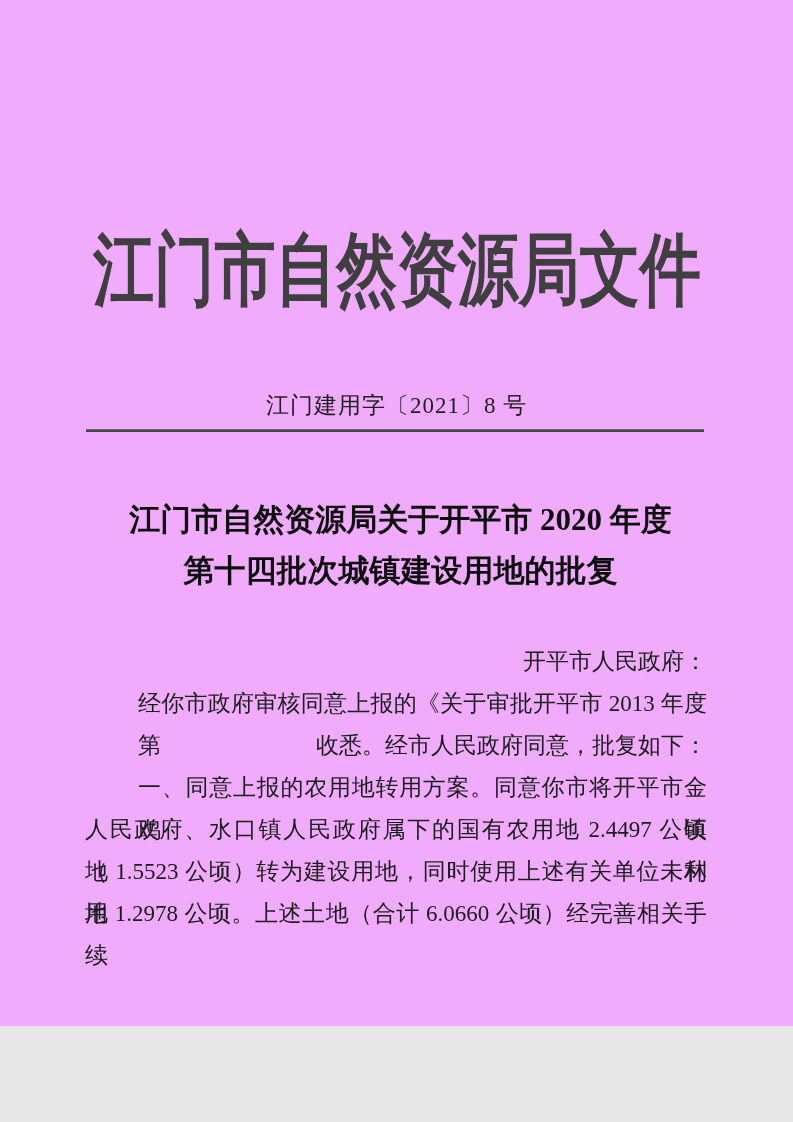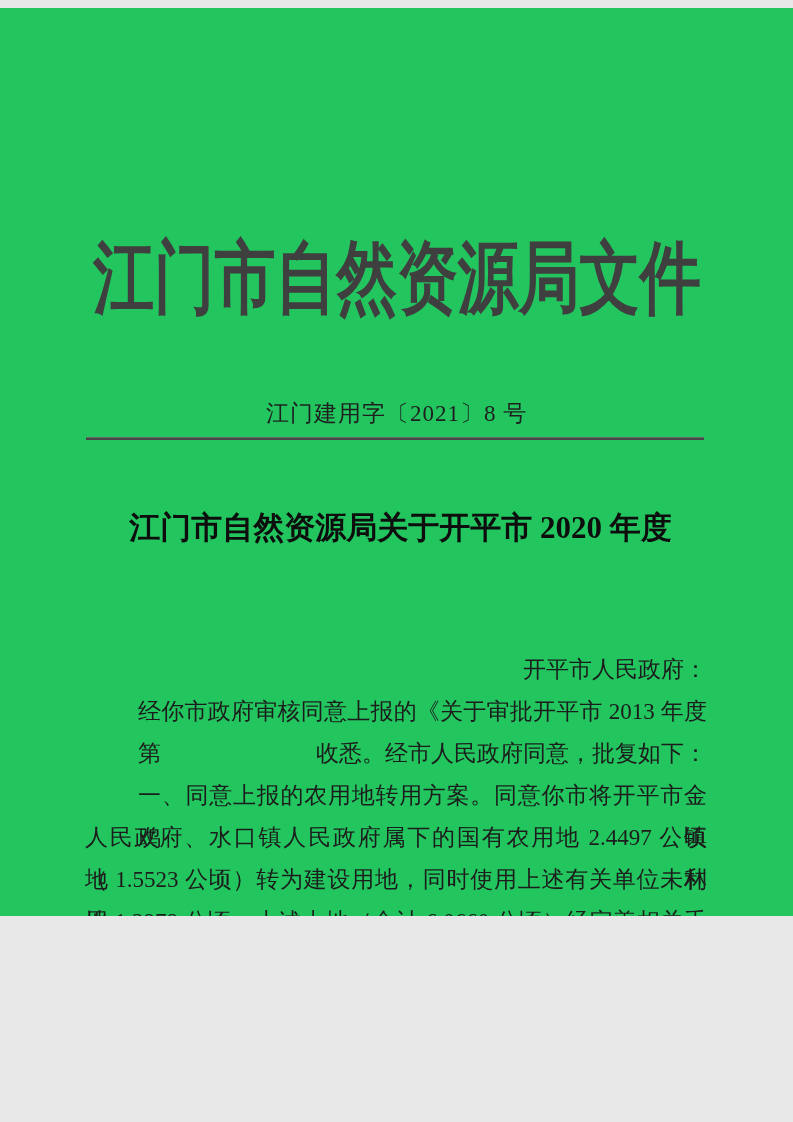--- a/index.html
+++ b/index.html
@@ -1,22 +1,22 @@
 <!DOCTYPE html>
 <html><head>
 <meta charset="utf-8">
 <style>
   * { margin: 0; padding: 0; box-sizing: border-box; }
   html, body { background: #e8e8e8; }
   .page {
     position: relative;
     width: 793px;
-    height: 908px;
-    margin: 8px auto;
-    background: #22c55e;
+    height: 1026px;
+    margin: 0 auto;
+    background: #f0abfc;
     overflow: hidden;
     font-family: "Liberation Serif", "DejaVu Serif", serif;
     color: #1c1c1c;
   }
   
   .agency-header {
     position: absolute;
     left: 0; right: 0;
     top: 239px;
     text-align: center;
@@ -107,20 +107,21 @@
   <div class="agency-header">
     <span class="stretched">江门市自然资源局文件</span>
   </div>
 
   <div class="doc-number">江门建用字〔2021〕8 号</div>
 
   <div class="header-rule"></div>
 
   <div class="doc-title">
     <div>江门市自然资源局关于开平市 2020 年度</div>
+    <div>第十四批次城镇建设用地的批复</div>
   </div>
 
   <div class="body-text">
     <div class="body-line">开平市人民政府：</div>
     <div class="body-line stretch indent">经你市政府审核同意上报的《关于审批开平市 2013 年度第</div>
     <div class="body-line">收悉。经市人民政府同意，批复如下：</div>
     <div class="body-line stretch indent">一、同意上报的农用地转用方案。同意你市将开平市金鸡镇</div>
     <div class="body-line stretch">人民政府、水口镇人民政府属下的国有农用地 2.4497 公顷（林</div>
     <div class="body-line stretch">地 1.5523 公顷）转为建设用地，同时使用上述有关单位未利用</div>
     <div class="body-line stretch">地 1.2978 公顷。上述土地（合计 6.0660 公顷）经完善相关手续</div>

